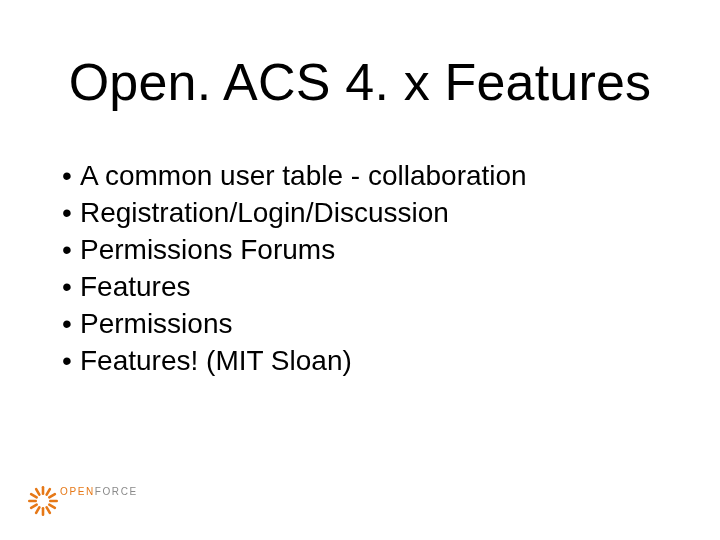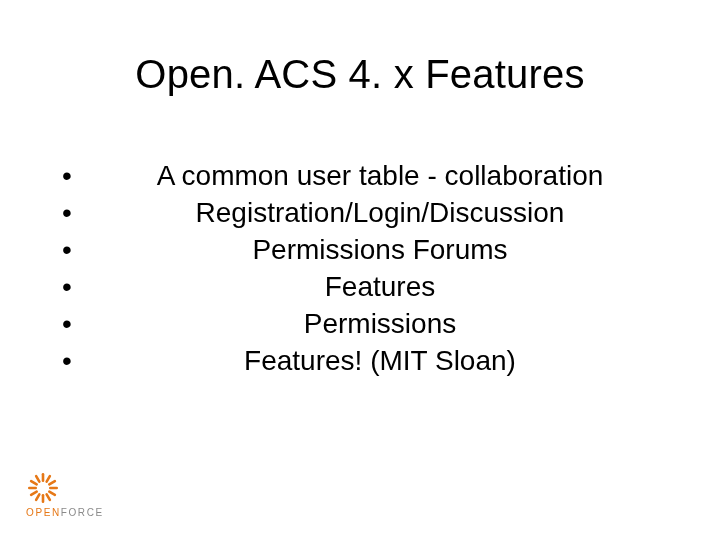--- a/index.html
+++ b/index.html
@@ -17,21 +17,21 @@
     width: 720px;
     height: 540px;
     box-sizing: border-box;
   }
   .title {
     position: absolute;
     top: 52px;
     left: 0;
     width: 100%;
     text-align: center;
-    font-size: 40px;
+    font-size: 52px;
     font-weight: 400;
     letter-spacing: 0.2px;
   }
   .bullets {
     position: absolute;
     top: 158px;
     left: 62px;
     right: 40px;
   }
   .bullet-row {
@@ -42,28 +42,27 @@
     margin: 0 0 0 0;
   }
   .bullet-dot {
     width: 18px;
     flex: 0 0 18px;
     text-align: left;
     font-weight: 400;
   }
   .bullet-text {
     flex: 1 1 auto;
-    text-align: center;
   }
   .footer-logo {
     position: absolute;
     left: 26px;
     bottom: 22px;
     display: flex;
-    flex-direction: column;
+    flex-direction: row;
     align-items: flex-start;
   }
   .wordmark {
     font-family: Verdana, Geneva, sans-serif;
     font-size: 10px;
     letter-spacing: 1.6px;
     color: #8a8a8a;
     margin-top: 2px;
   }
   .wordmark .accent {

